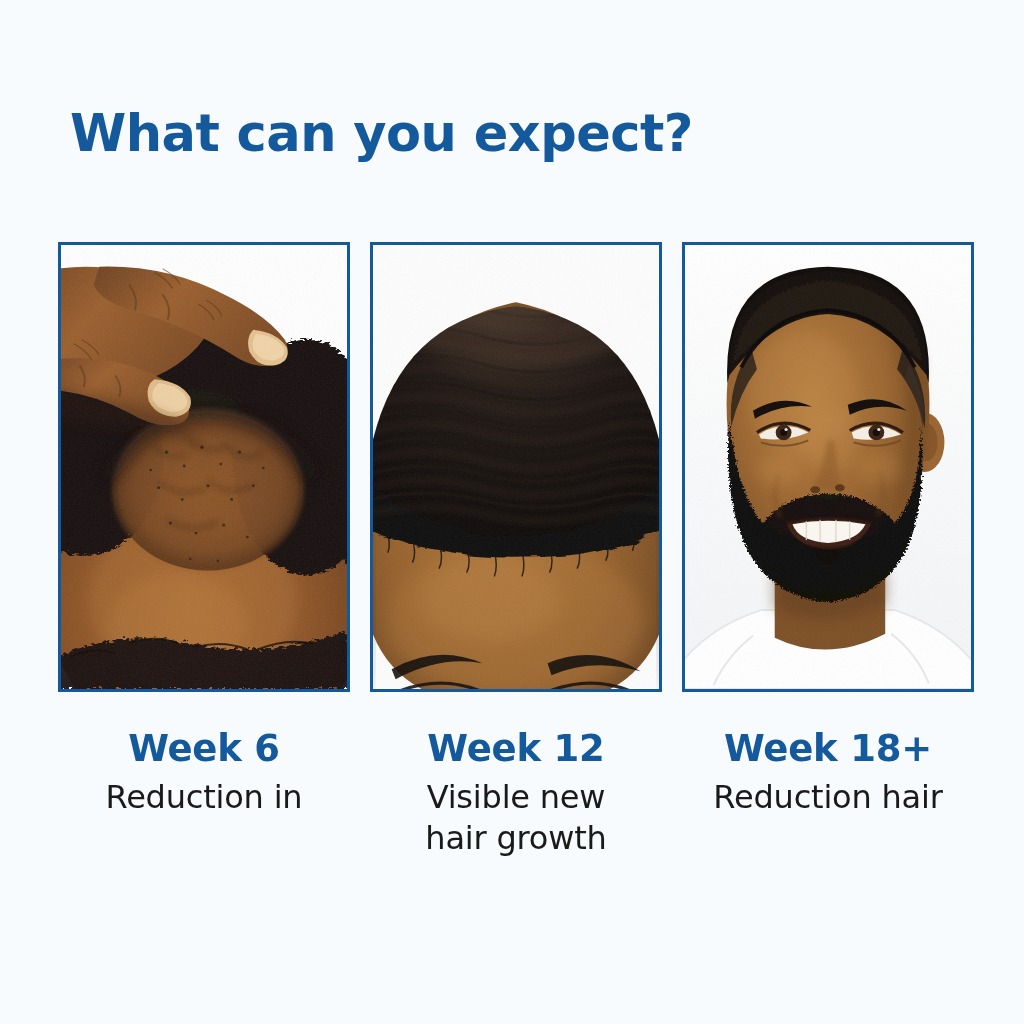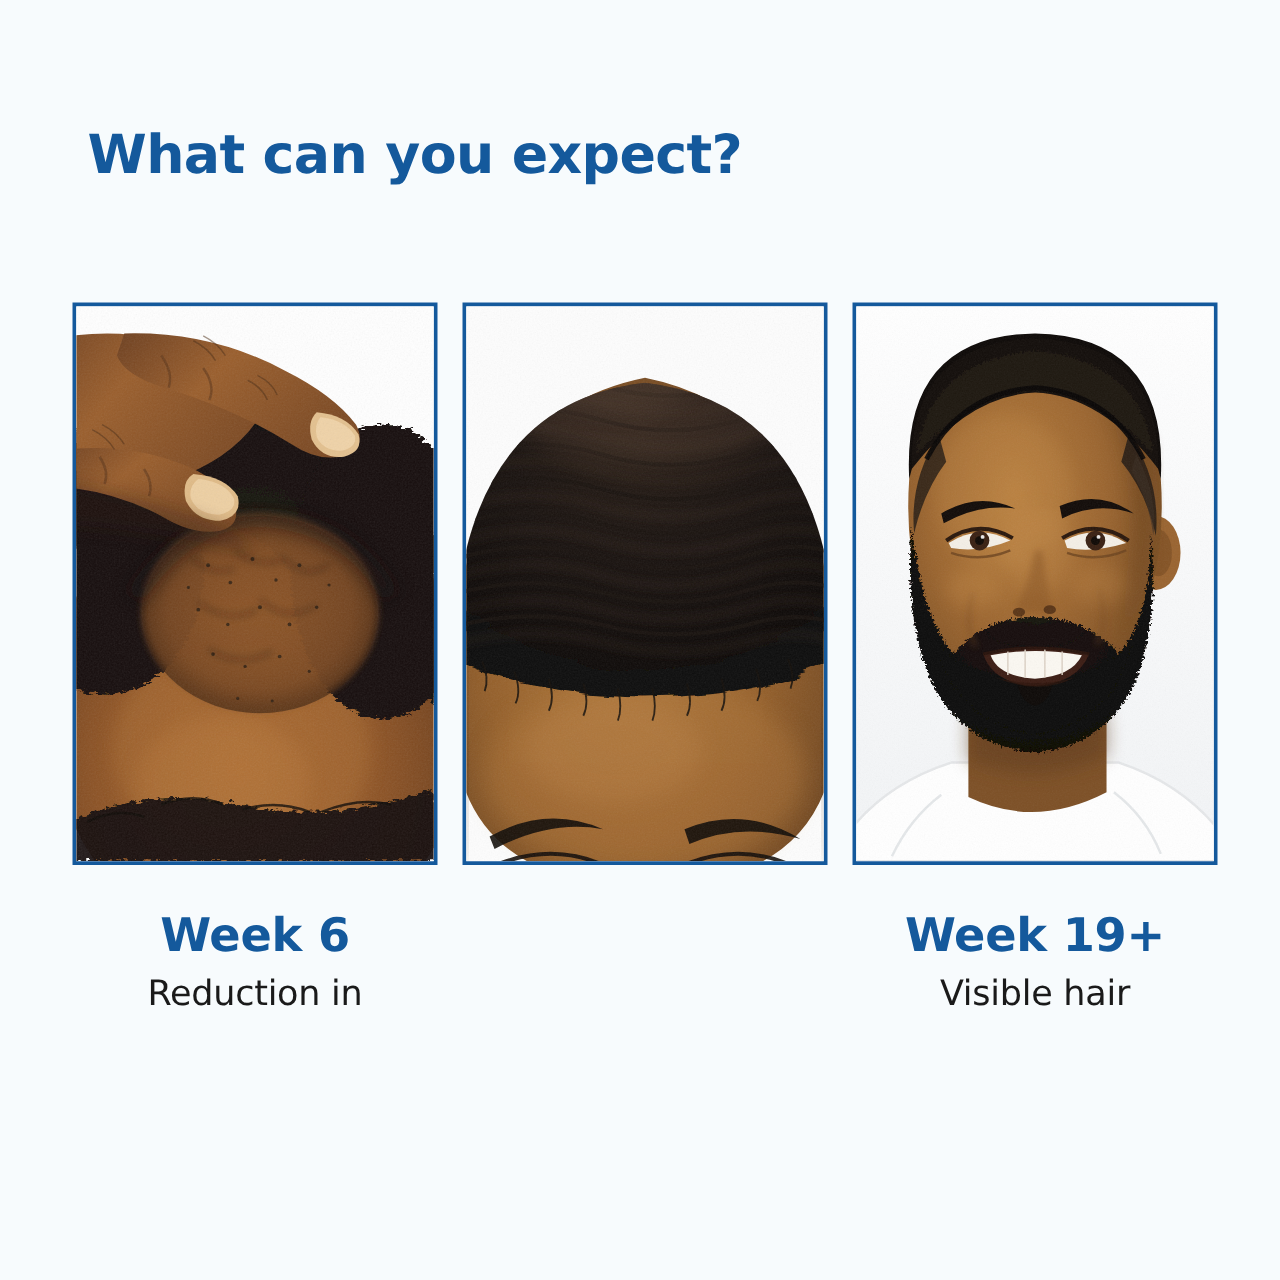--- a/index.html
+++ b/index.html
@@ -9,21 +9,21 @@
     font-family:"DejaVu Sans","Liberation Sans",sans-serif;
     overflow:hidden;
     position:relative;
   }
   #page{position:absolute;inset:0;}
 
   .headline{
     position:absolute;
     left:70px; top:74px;
     width:880px;
-    font-size:43px;
+    font-size:51px;
     font-weight:bold;
     letter-spacing:-0.5px;
     color:#14599c;
     line-height:1.0;
     white-space:nowrap;
   }
 
   .cards{
     position:absolute;
     left:58px; top:242px;
@@ -49,21 +49,21 @@
   }
   .week{
     font-size:37px;
     font-weight:bold;
     color:#14599c;
     line-height:1.12;
     letter-spacing:-0.2px;
   }
   .desc{
     margin-top:8px;
-    font-size:28px;
+    font-size:32px;
     font-weight:400;
     color:#1a1a1a;
     line-height:1.28;
     letter-spacing:-0.2px;
   }
 </style>
 </head>
 <body>
 
 <div id="page">
@@ -339,20 +339,27 @@
                 <path d="M262 286 q 6 14 2 24"></path>
             </g>
 
             <path d="M-20 200 Q 6 320 -6 450 L -20 450 Z" fill="#3a2211" opacity="0.35" filter="url(#soft2b)"></path>
             <path d="M312 200 Q 286 320 298 450 L 312 450 Z" fill="#3a2211" opacity="0.35" filter="url(#soft2b)"></path>
 
             <rect width="292" height="450" filter="url(#grain2)" opacity="0.45"></rect>
           </g>
         </svg>
       </div>
+      <div class="caption">
+        <div class="week">Week 12</div>
+        <div class="desc">
+          <div>Visible new</div>
+          <div>hair growth</div>
+        </div>
+      </div>
     </div>
 
     <div class="card">
       <div class="photo-frame">
         <svg viewBox="0 0 292 450" preserveAspectRatio="xMidYMid slice">
           <defs>
             <radialGradient id="skin3" cx="42%" cy="40%" r="70%">
               <stop offset="0%" stop-color="#b9803f"></stop>
               <stop offset="50%" stop-color="#9c6630"></stop>
               <stop offset="100%" stop-color="#6e4620"></stop>
@@ -488,21 +495,21 @@
             </g>
 
             <ellipse cx="96" cy="228" rx="22" ry="16" fill="#c98f4c" opacity="0.3" filter="url(#soft3b)"></ellipse>
             <ellipse cx="198" cy="226" rx="22" ry="16" fill="#c98f4c" opacity="0.26" filter="url(#soft3b)"></ellipse>
 
             <rect width="292" height="450" filter="url(#grain3)" opacity="0.4"></rect>
           </g>
         </svg>
       </div>
       <div class="caption">
-        <div class="week">Week 19+</div>
+        <div class="week">Week 18+</div>
         <div class="desc">
-          <div>Visible hair</div>
+          <div>Reduction hair</div>
         </div>
       </div>
     </div>
 
   </div>
 </div>
 
 </body></html>

